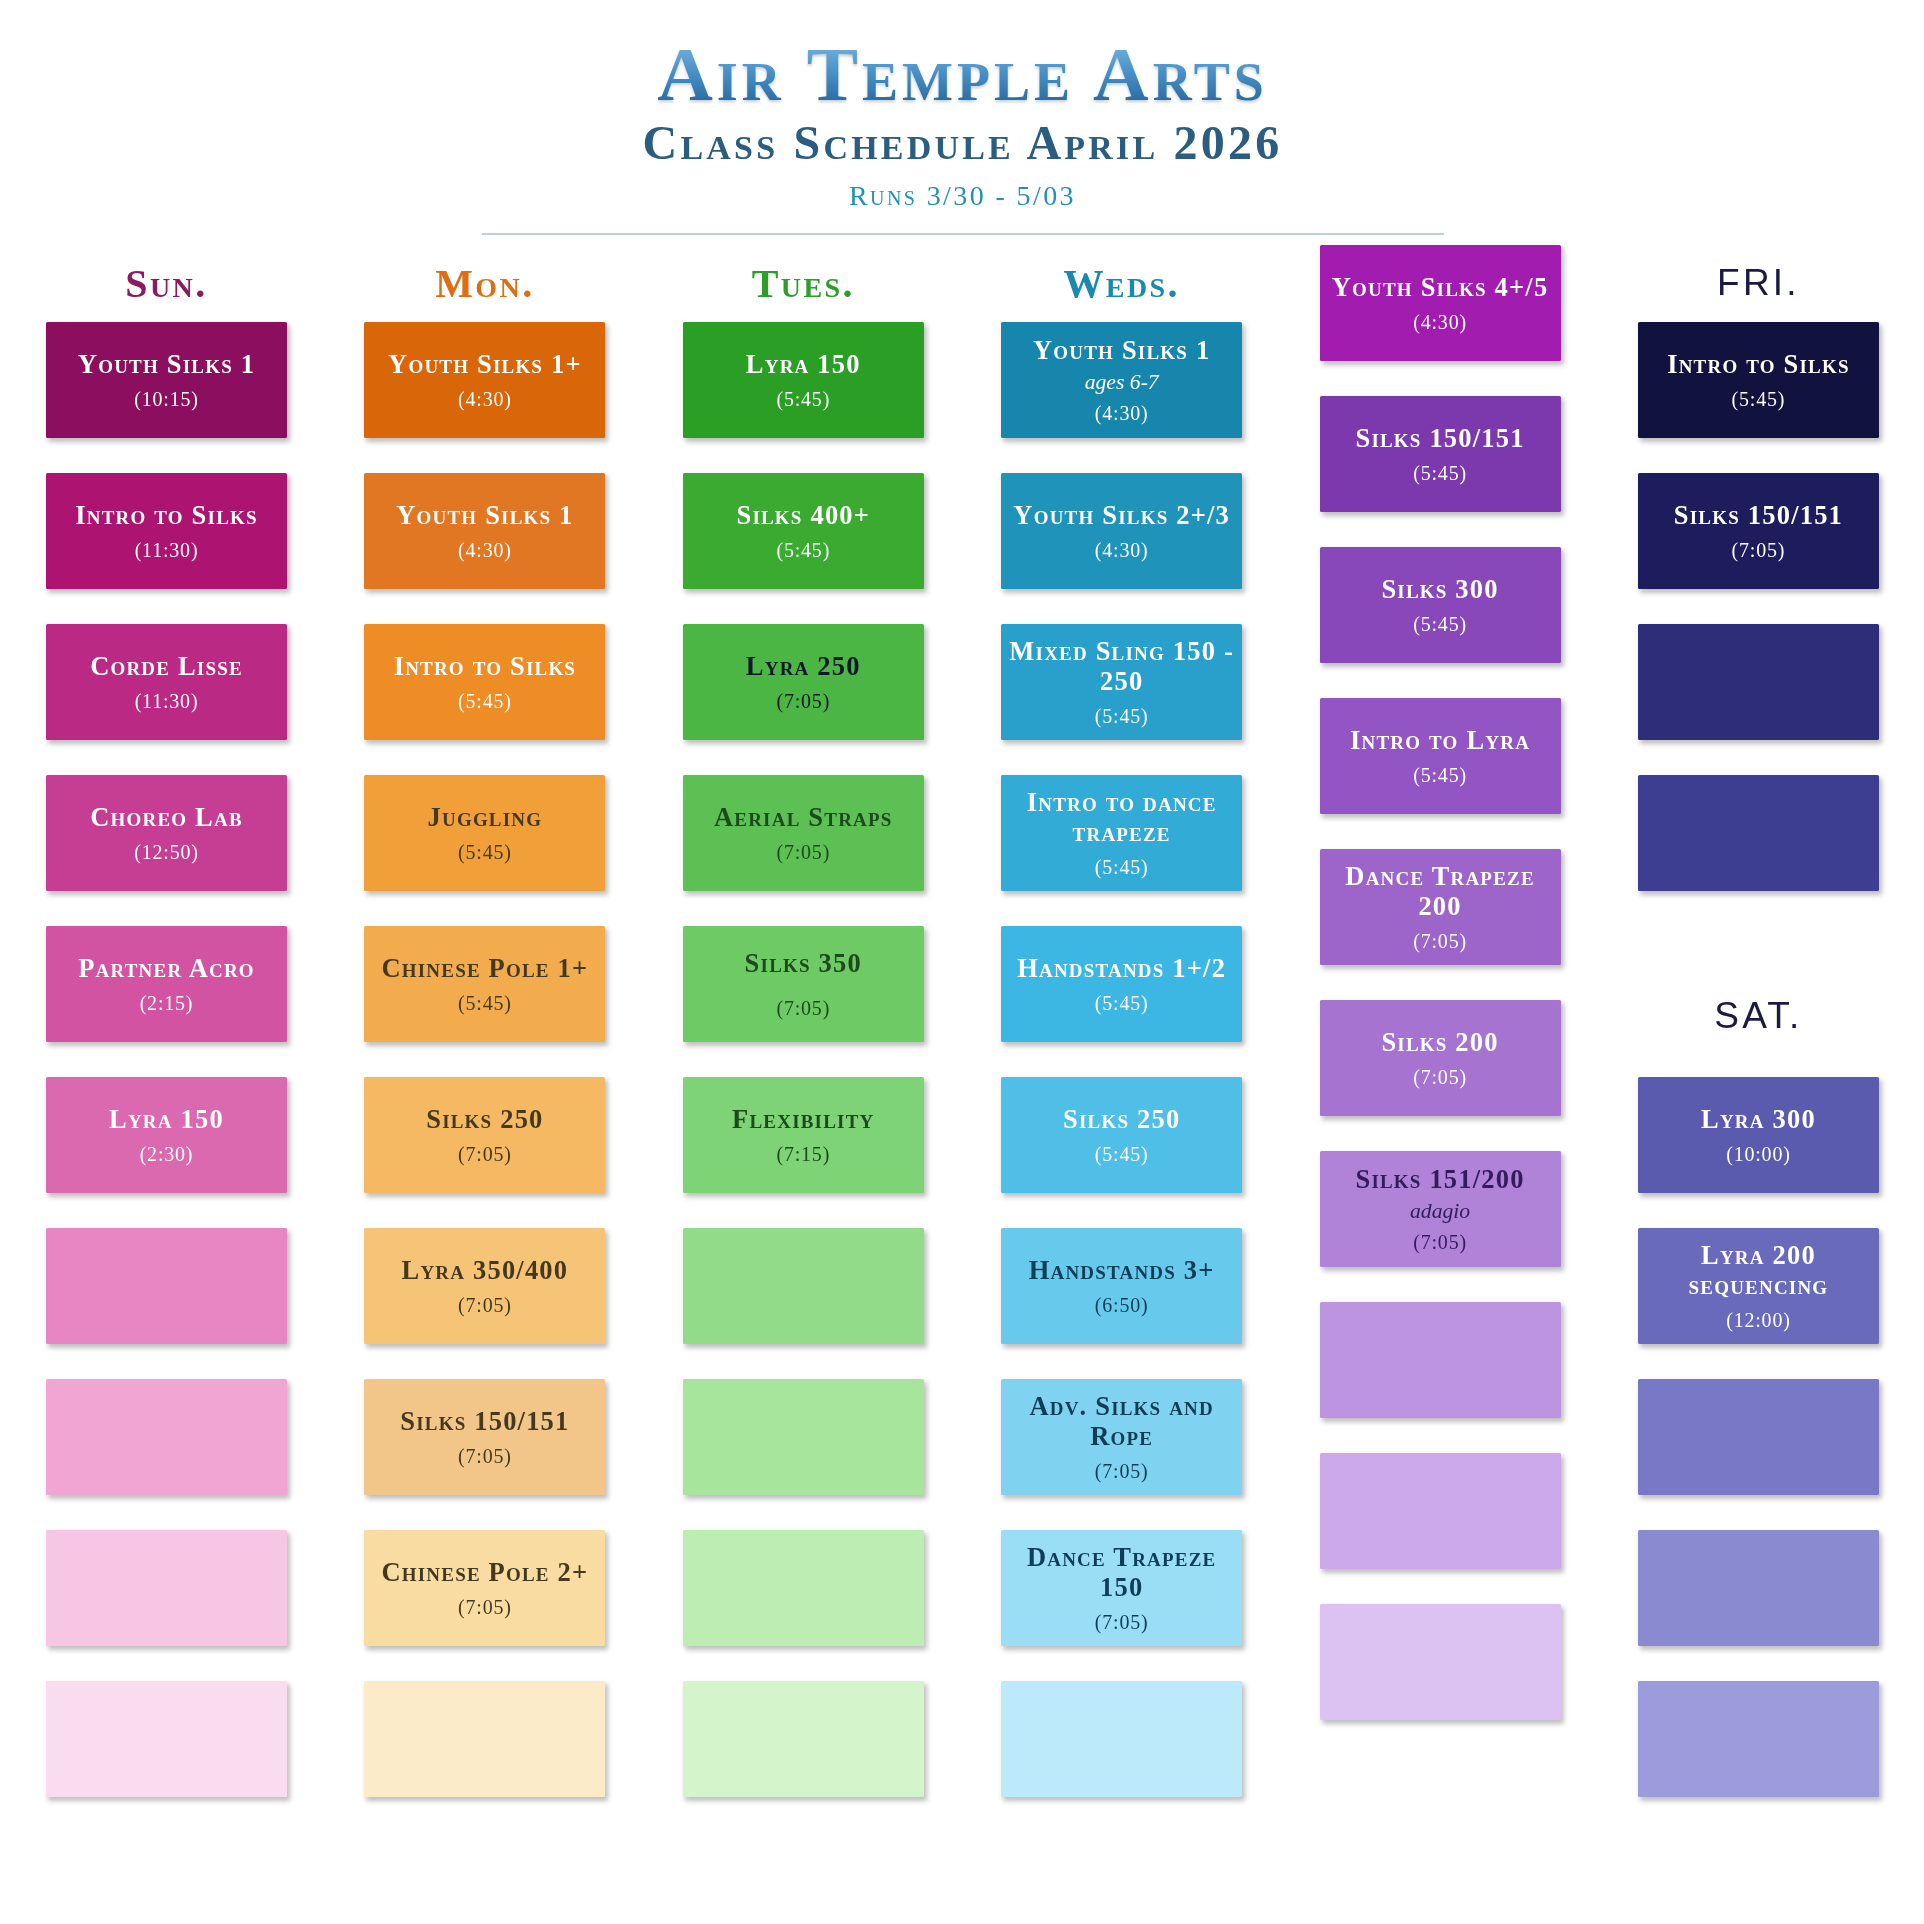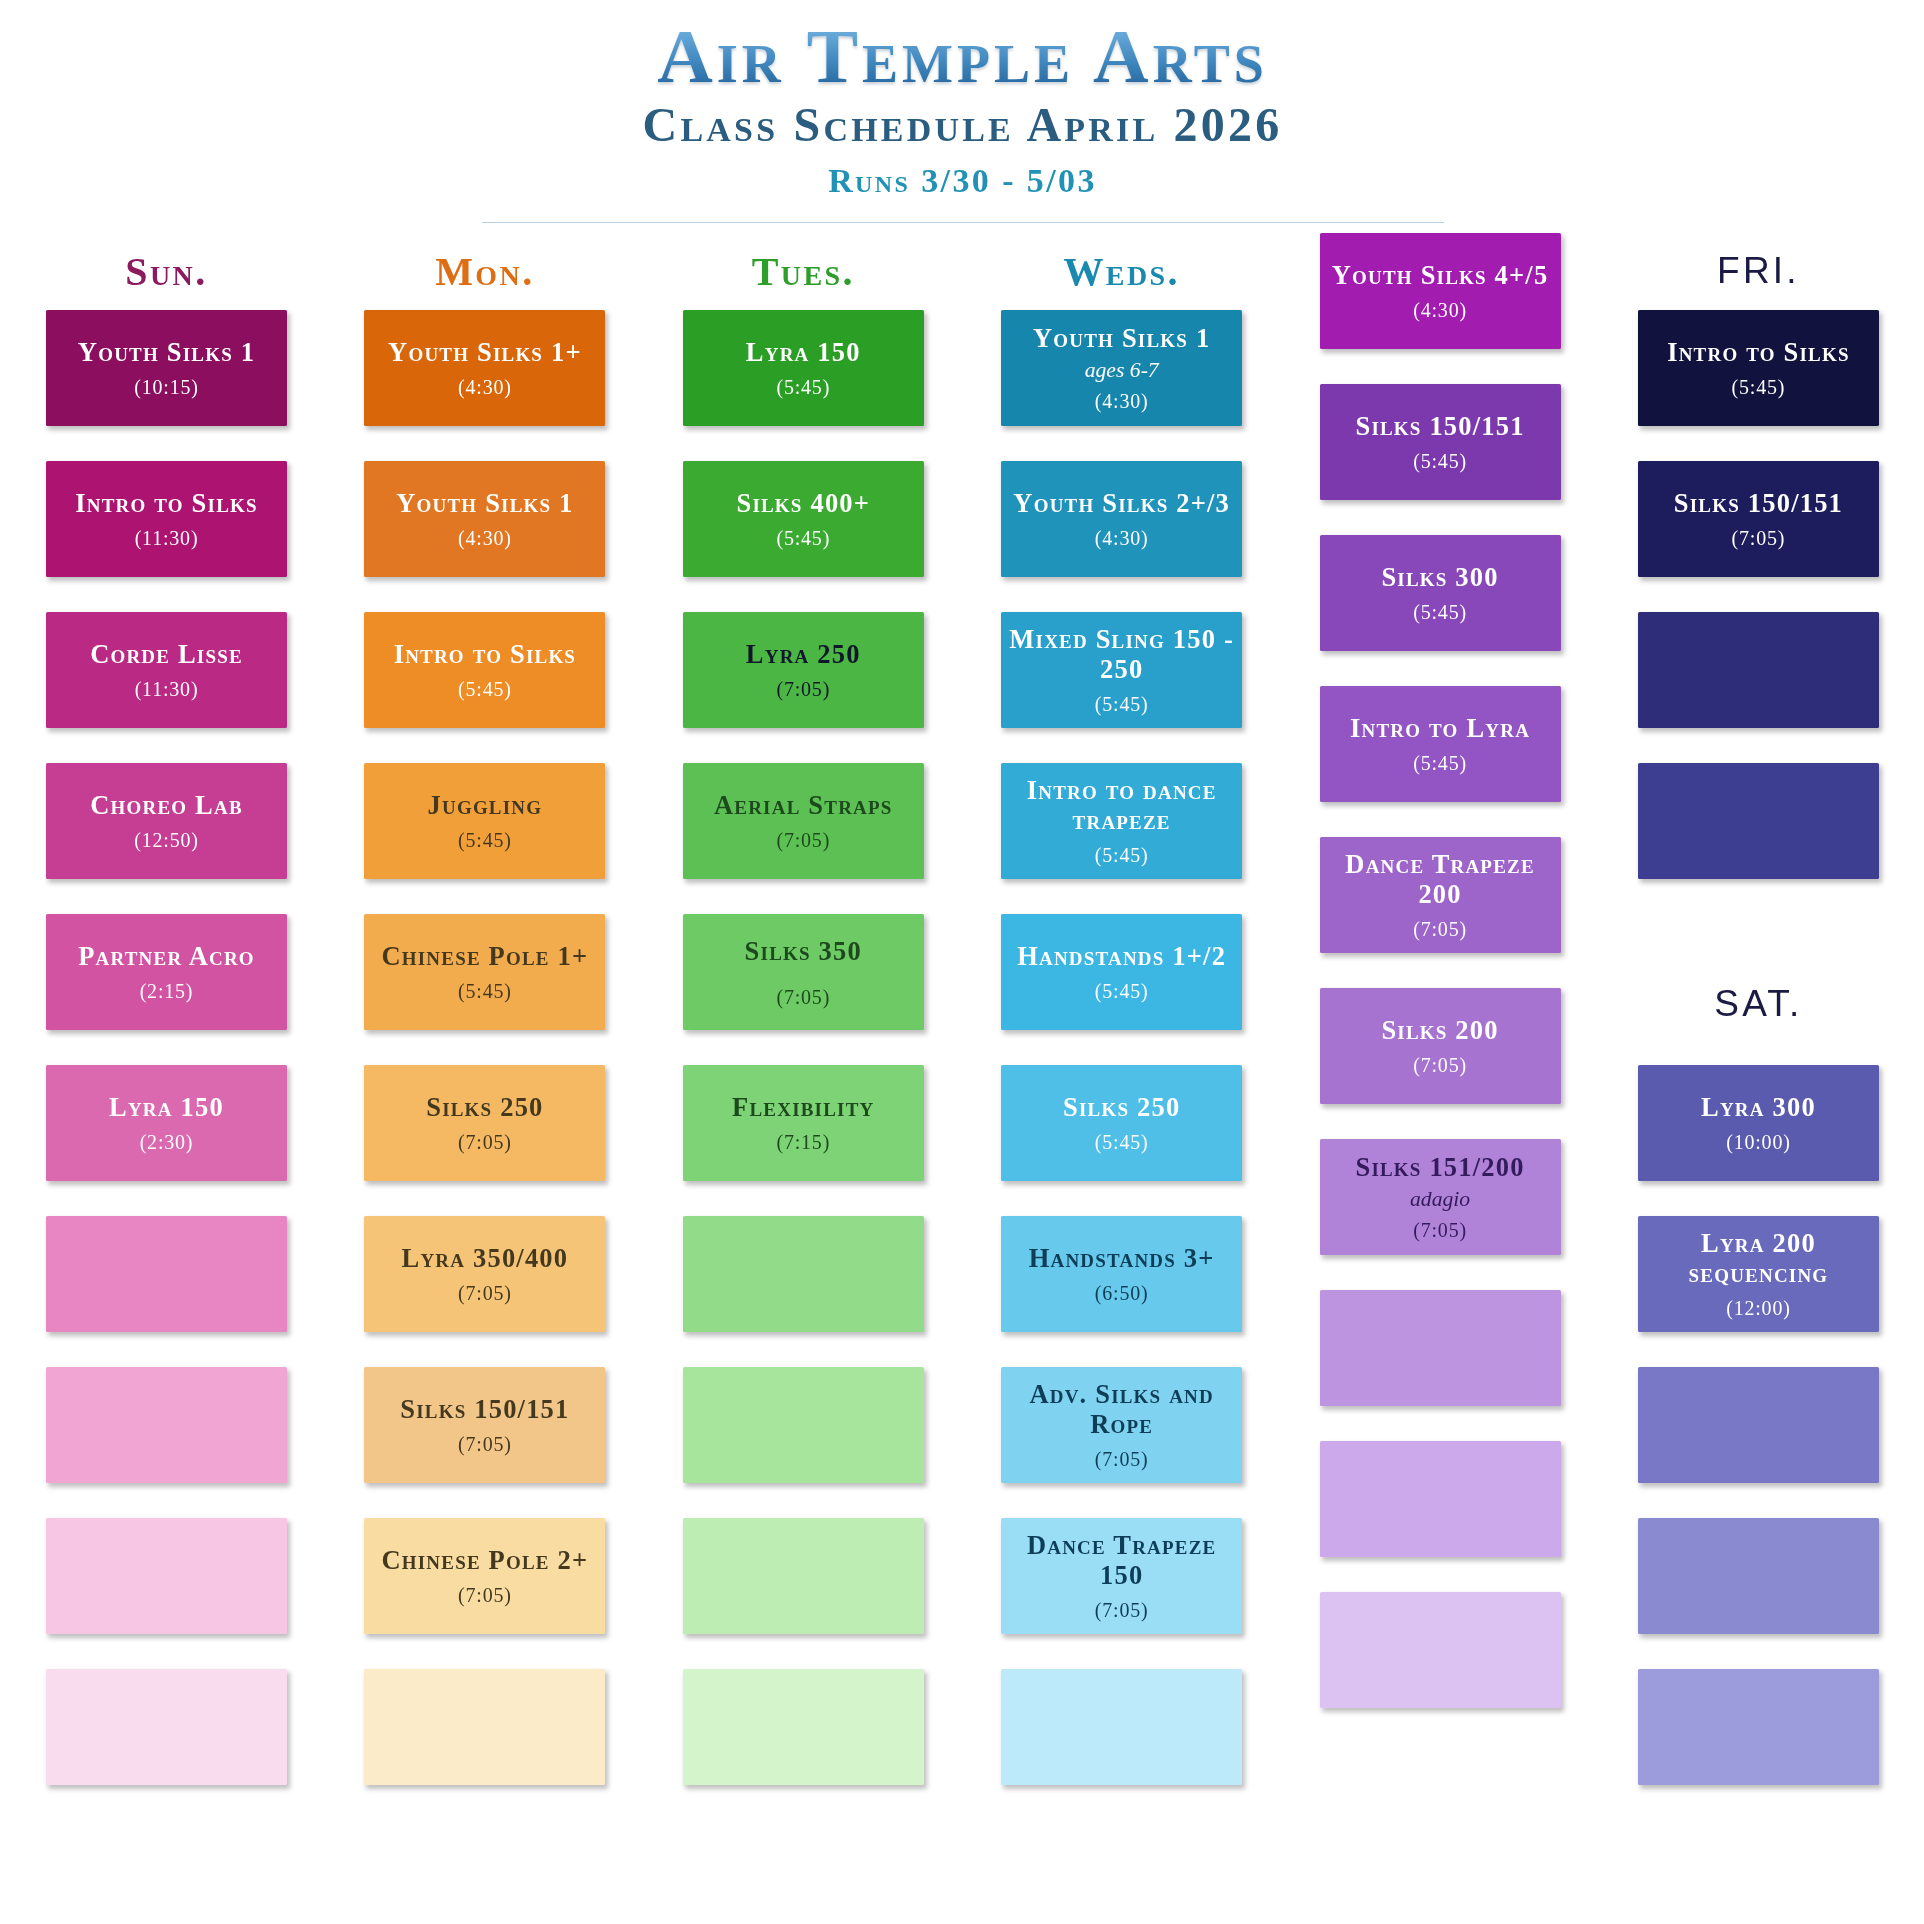--- a/index.html
+++ b/index.html
@@ -4,21 +4,21 @@
 <style>
   * { margin: 0; padding: 0; box-sizing: border-box; }
   html, body { width: 1925px; height: 1925px; }
   body {
     background: #ffffff;
     font-family: "Liberation Serif", serif;
     overflow: hidden;
   }
   .page { width: 1925px; height: 1925px; position: relative; }
 
-  .masthead { text-align: center; padding-top: 16px; }
+  .masthead { text-align: center; padding-top: 34px; }
 
   .title {
     display: inline-block;
     font-size: 77px;
     font-weight: bold;
     font-variant: small-caps;
     letter-spacing: 4px;
     line-height: 1.05;
     color: #3E86BD;
   }
@@ -36,22 +36,22 @@
     font-size: 48px;
     font-weight: bold;
     font-variant: small-caps;
     letter-spacing: 3.2px;
     color: #2A5D80;
     margin-top: 3.2px;
     line-height: 1.05;
   }
 
   .runs {
-    font-size: 34px;
-    font-weight: bold;
+    font-size: 28px;
+    font-weight: normal;
     font-variant: small-caps;
     letter-spacing: 2.4px;
     color: #2191B5;
     margin-top: 13px;
     line-height: 1.05;
   }
 
   .divider {
     width: 962px;
     height: 1.6px;

